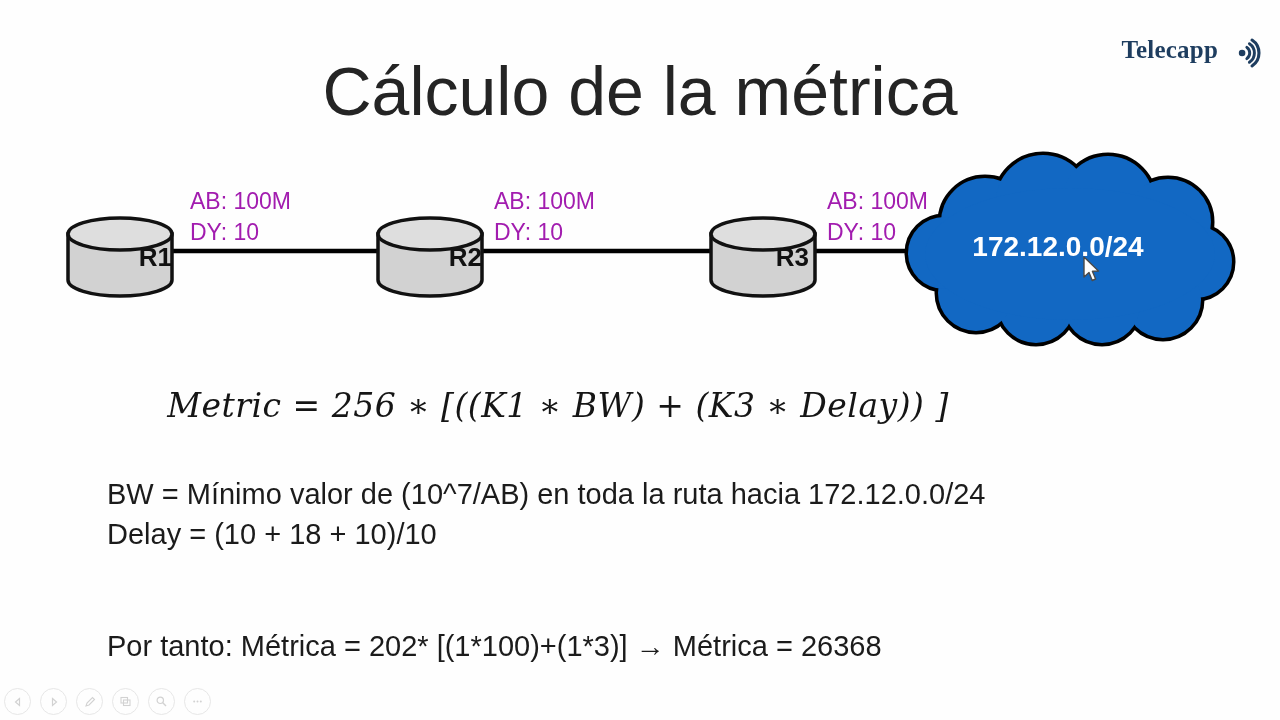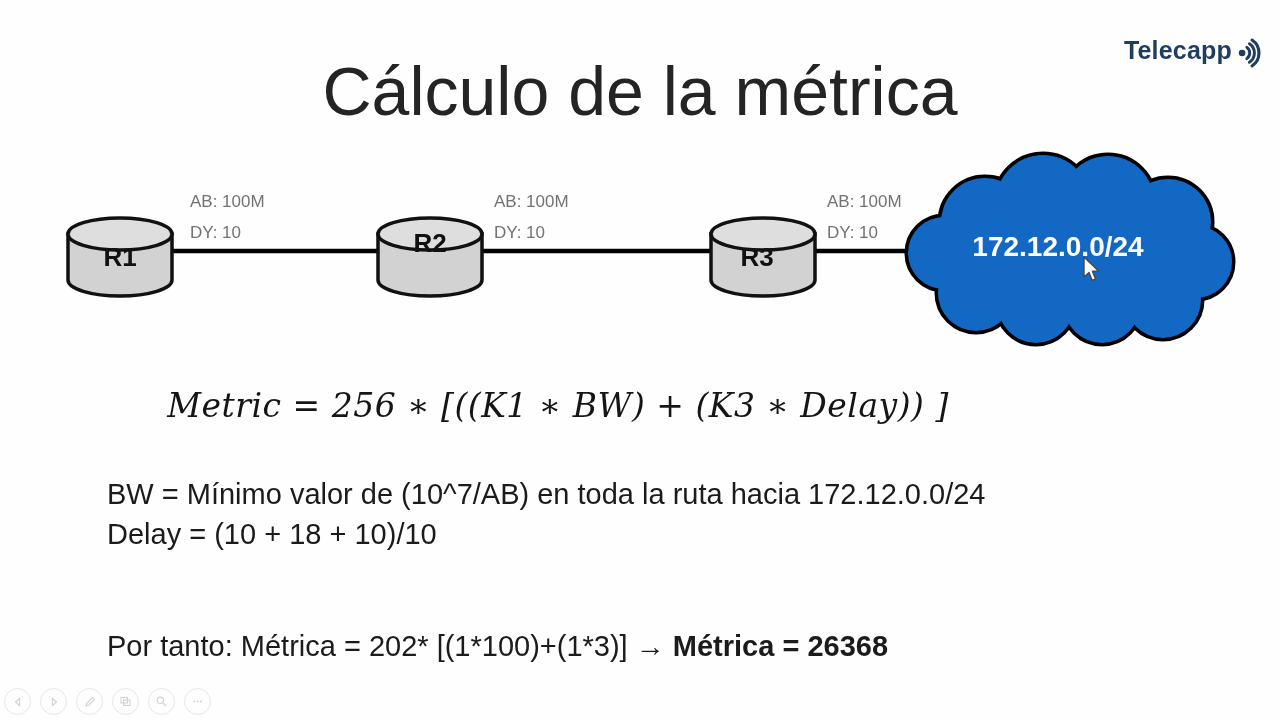--- a/index.html
+++ b/index.html
@@ -2,45 +2,45 @@
 <html><head>
 <meta charset="utf-8">
 <style>
   * { margin:0; padding:0; box-sizing:border-box; }
   html,body { width:1280px; height:720px; overflow:hidden; background:#ffffff; }
   body { font-family:"Liberation Sans", sans-serif; color:#1e1e1e; position:relative; }
 
   .slide { position:absolute; left:0; top:0; width:1280px; height:720px; background:#fefefe; }
 
   
-  .logo { position:absolute; top:28px; right:16px; display:flex; align-items:center; gap:2px; }
+  .logo { position:absolute; top:28px; right:16px; display:flex; align-items:center; gap:16px;font-family:Liberation Serif, serif; }
   .logo-text { font-size:25px; font-weight:600; color:#1e3d5f; letter-spacing:0.2px; }
   .logo-mark { width:30px; height:38px; margin-top:6px; }
 
   
   .title { position:absolute; left:0; top:52px; width:1280px; text-align:center;
            font-size:68px; font-weight:300; color:#242424; letter-spacing:0px; }
 
   
   .diagram-svg { position:absolute; left:0; top:150px; width:1280px; height:230px; }
 
-  .router-label { position:absolute; width:104px; text-align:center;
+  .router-label { position:absolute; width:104px; text-align:right;
                   font-size:26px; font-weight:700; color:#111; }
-  .link-label { position:absolute; font-size:17px; color:#737373; line-height:31px; white-space:nowrap; }
+  .link-label { position:absolute; font-size:23px; color:#a21caf; line-height:31px; white-space:nowrap; }
 
   
   .formula { position:absolute; left:0; top:386px; width:1116px; text-align:center;
              font-family:"DejaVu Serif","Liberation Serif",serif; font-style:italic;
              font-size:33px; color:#151515; letter-spacing:0.5px; }
 
   
   .notes { position:absolute; left:107px; top:474px; font-size:29px; color:#1b1b1b; line-height:40px; white-space:nowrap; }
   .conclusion { position:absolute; left:107px; top:630px; font-size:29px; color:#1b1b1b; white-space:nowrap; }
   .conclusion .arrow { font-weight:600; }
-  .conclusion .bold { font-weight:700; }
+  .conclusion .bold { font-weight:400; }
 
   
   .toolbar { position:absolute; left:4px; top:688px; display:flex; gap:9px; }
   .tb-btn { width:27px; height:27px; border-radius:50%; border:1.5px solid #e7e7e7;
             display:flex; align-items:center; justify-content:center; background:rgba(255,255,255,.4); }
   .tb-btn svg { display:block; }
 
   
   .cursor { position:absolute; left:1082px; top:256px; width:19px; height:27px; z-index:50; }
 </style>
@@ -104,21 +104,21 @@
         <circle cx="1036" cy="155" r="38"></circle>
         <circle cx="976" cy="143" r="38"></circle>
         <circle cx="944" cy="103" r="36"></circle>
         <ellipse cx="1070" cy="104" rx="145" ry="66"></ellipse>
       </g>
       <text x="1058" y="106" text-anchor="middle" font-family="Liberation Sans, sans-serif" font-size="28" font-weight="700" fill="#ffffff">172.12.0.0/24</text>
     </g>
   </svg>
 
   <div class="router-label" style="left:68px;  top:242px;">R1</div>
-  <div class="router-label" style="left:378px; top:228px;">R2</div>
+  <div class="router-label" style="left:378px; top:242px;">R2</div>
   <div class="router-label" style="left:705px; top:242px;">R3</div>
 
   <div class="link-label" style="left:190px; top:186px;">
     <div>AB: 100M</div>
     <div>DY: 10</div>
   </div>
   <div class="link-label" style="left:494px; top:186px;">
     <div>AB: 100M</div>
     <div>DY: 10</div>
   </div>

